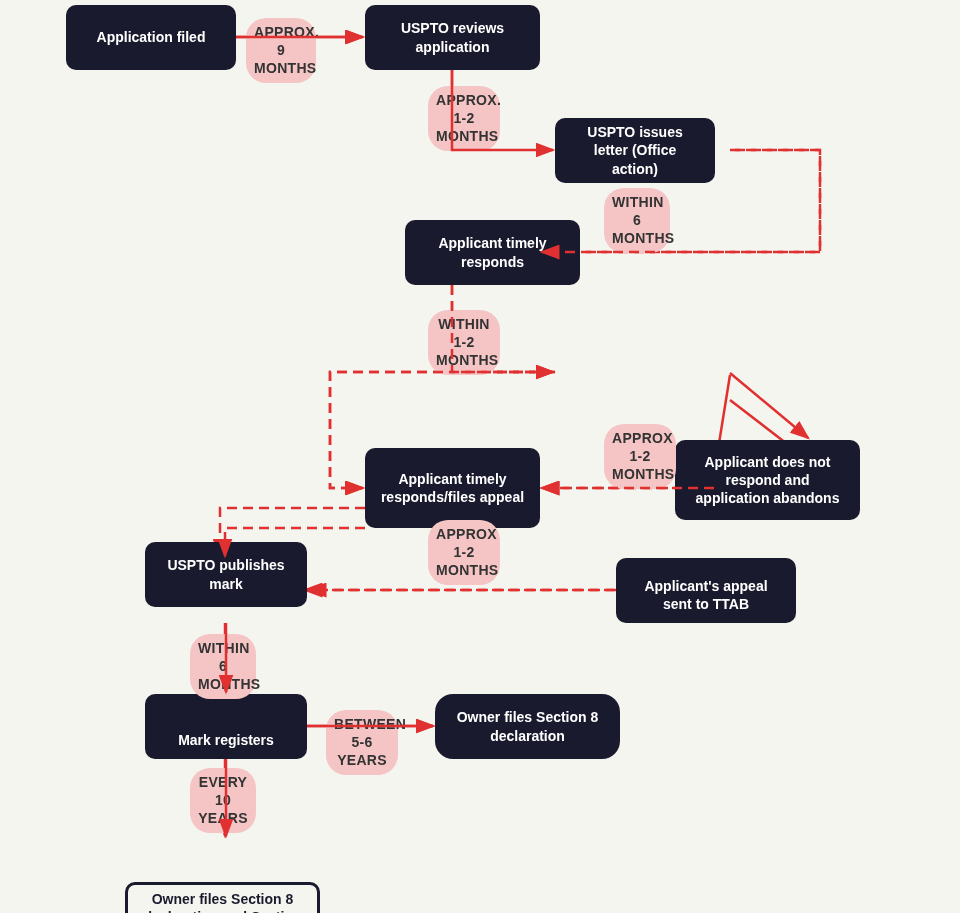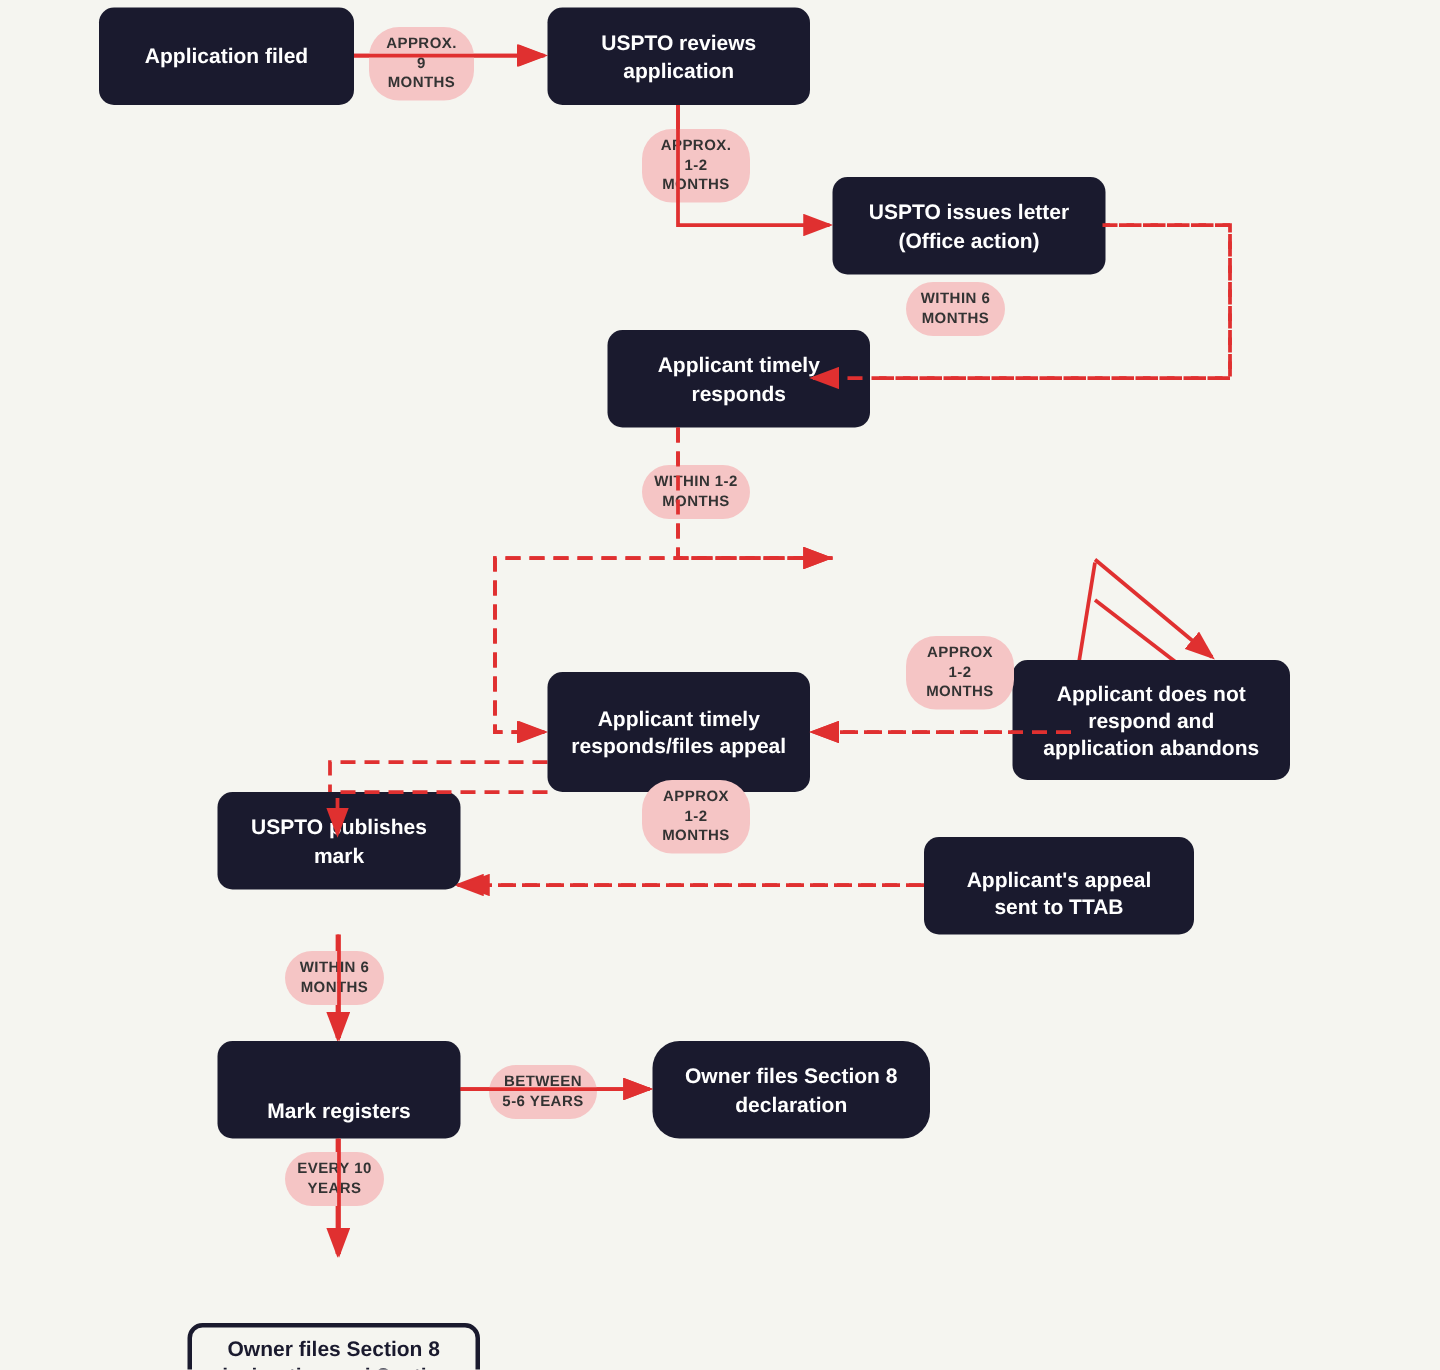--- a/index.html
+++ b/index.html
@@ -34,21 +34,21 @@
       background: transparent;
       color: #1a1a2e;
       border: 3px solid #1a1a2e;
       margin-top: 44px;
     }
     .label-pill {
       position: absolute;
       background: #f5c5c5;
       color: #333;
       border-radius: 20px;
-      font-size: 10px;
+      font-size: 14px;
       font-weight: 700;
       text-align: center;
       padding: 5px 8px;
       line-height: 1.3;
       letter-spacing: 0.3px;
     }
     svg.arrows {
       position: absolute;
       top: 0; left: 0;
       width: 960px;
@@ -102,38 +102,38 @@
   </svg>
 
   <div class="node" style="left:66px; top:5px; width:170px; height:65px;">
     <span>Application filed</span>
   </div>
 
   <div class="node" style="left:365px; top:5px; width:175px; height:65px;">
     <span>USPTO reviews application</span>
   </div>
 
-  <div class="node" style="left:555px; top:118px; width:182px; height:65px;">
+  <div class="node" style="left:555px; top:118px; width:160px; height:65px;">
     <span>USPTO issues letter (Office action)</span>
   </div>
 
   <div class="node" style="left:365px; top:220px; width:175px; height:65px;margin-left:40px;">
     <span>Applicant timely responds</span>
   </div>
 
 
   <div class="node" style="left:365px; top:448px; width:175px; height:80px;">
     <span>Applicant timely responds/files appeal</span>
   </div>
 
   <div class="node" style="left:675px; top:440px; width:185px; height:80px;">
     <span>Applicant does not respond and application abandons</span>
   </div>
 
-  <div class="node" style="left:145px; top:528px; width:162px; height:65px;">
+  <div class="node" style="left:145px; top:542px; width:162px; height:65px;">
     <span>USPTO publishes mark</span>
   </div>
 
   <div class="node" style="left:616px; top:558px; width:180px; height:65px;align-items:flex-end;">
     <span>Applicant's appeal sent to TTAB</span>
   </div>
 
   <div class="node" style="left:145px; top:694px; width:162px; height:65px;align-items:flex-end;">
     <span>Mark registers</span>
   </div>

